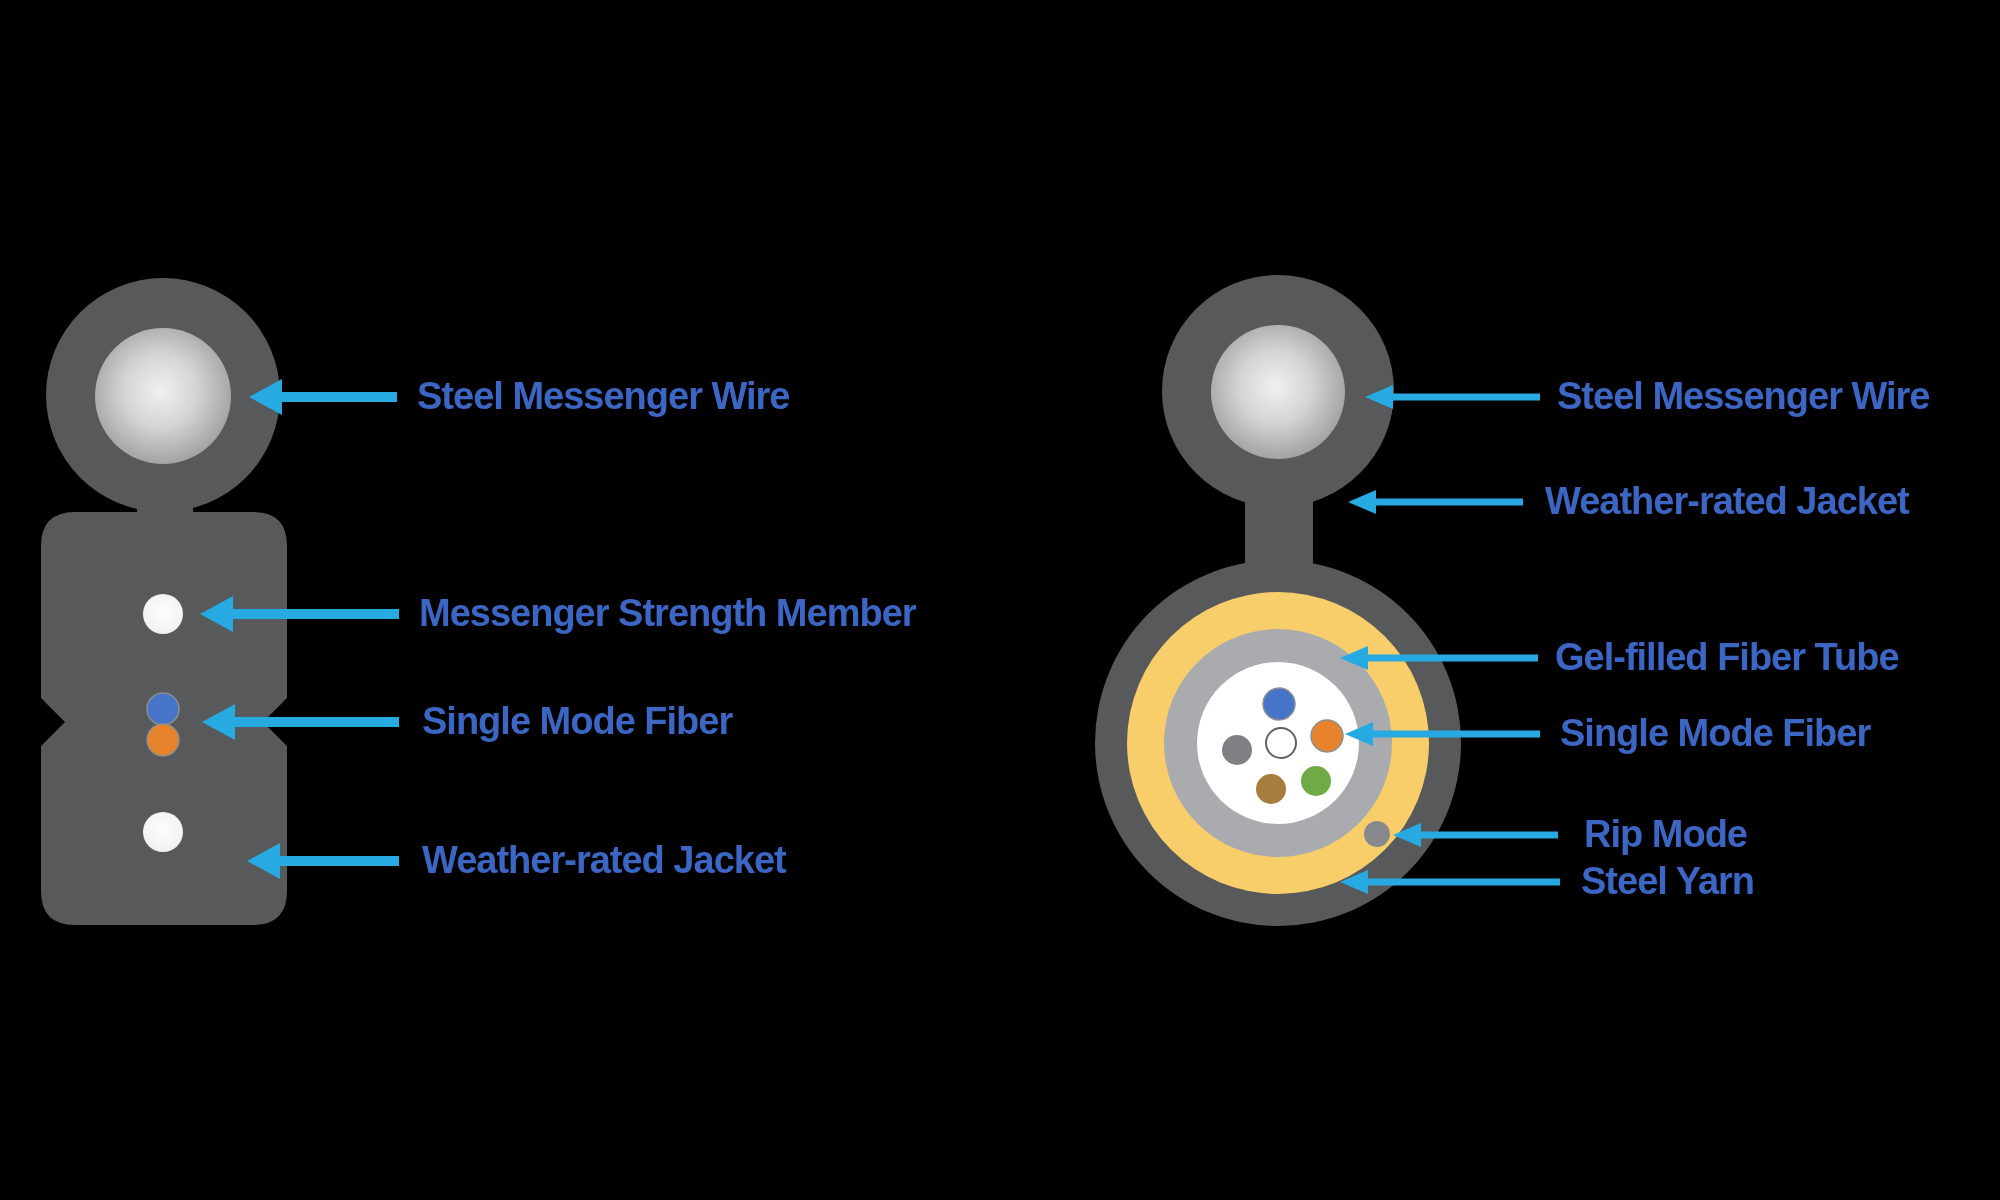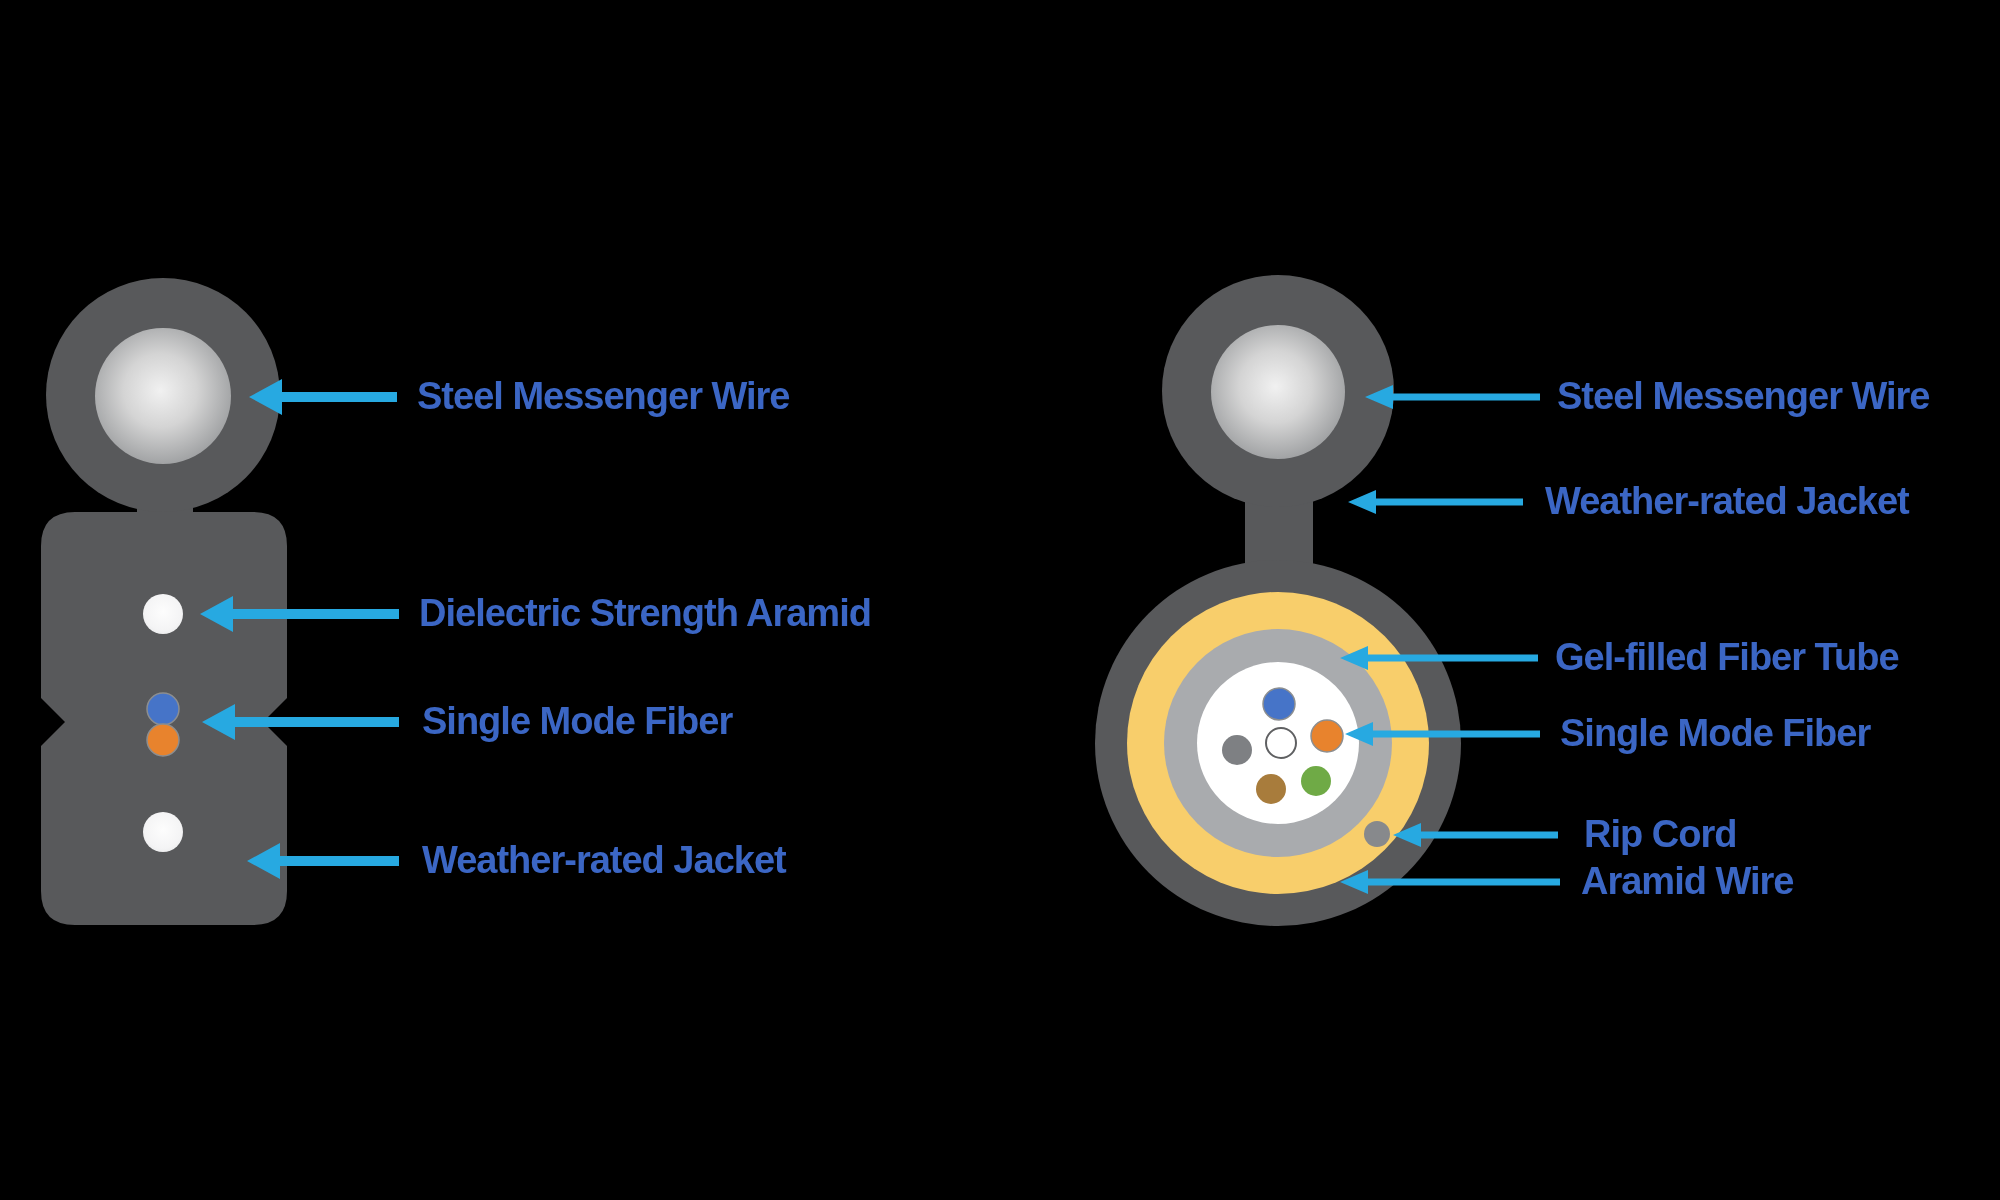--- a/index.html
+++ b/index.html
@@ -115,23 +115,23 @@
       <path class="arrow" d="M1365 397 L1393 385 L1393 393.5 L1540 393.5 L1540 400.5 L1393 400.5 L1393 409 Z"></path>
       <path class="arrow" d="M1348 502 L1376 490 L1376 498.5 L1523 498.5 L1523 505.5 L1376 505.5 L1376 514 Z"></path>
       <path class="arrow" d="M1340 658 L1368 646 L1368 654.5 L1538 654.5 L1538 661.5 L1368 661.5 L1368 670 Z"></path>
       <path class="arrow" d="M1345 734 L1373 722 L1373 730.5 L1540 730.5 L1540 737.5 L1373 737.5 L1373 746 Z"></path>
       <path class="arrow" d="M1393 835 L1421 823 L1421 831.5 L1558 831.5 L1558 838.5 L1421 838.5 L1421 847 Z"></path>
       <path class="arrow" d="M1340 882 L1368 870 L1368 878.5 L1560 878.5 L1560 885.5 L1368 885.5 L1368 894 Z"></path>
     </g>
   </svg>
 
   <div class="label l-steel">Steel Messenger Wire</div>
-  <div class="label l-diel">Dielectric Strength Aramid</div>
+  <div class="label l-diel">Messenger Strength Member</div>
   <div class="label l-smf">Single Mode Fiber</div>
   <div class="label l-weather">Weather-rated Jacket</div>
 
   <div class="label r-steel">Steel Messenger Wire</div>
   <div class="label r-weather">Weather-rated Jacket</div>
   <div class="label r-gel">Gel-filled Fiber Tube</div>
   <div class="label r-smf">Single Mode Fiber</div>
-  <div class="label r-rip">Rip Cord</div>
-  <div class="label r-aramid">Aramid Wire</div>
+  <div class="label r-rip">Rip Mode</div>
+  <div class="label r-aramid">Steel Yarn</div>
 </div>
 
 </body></html>

